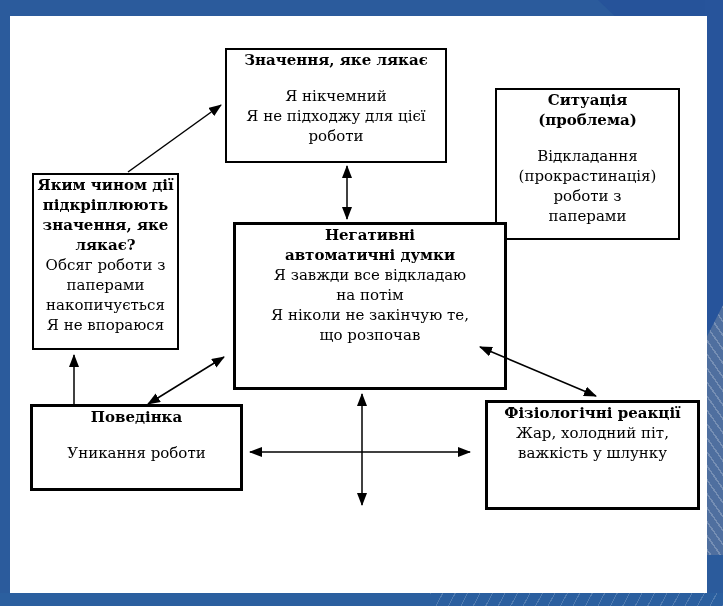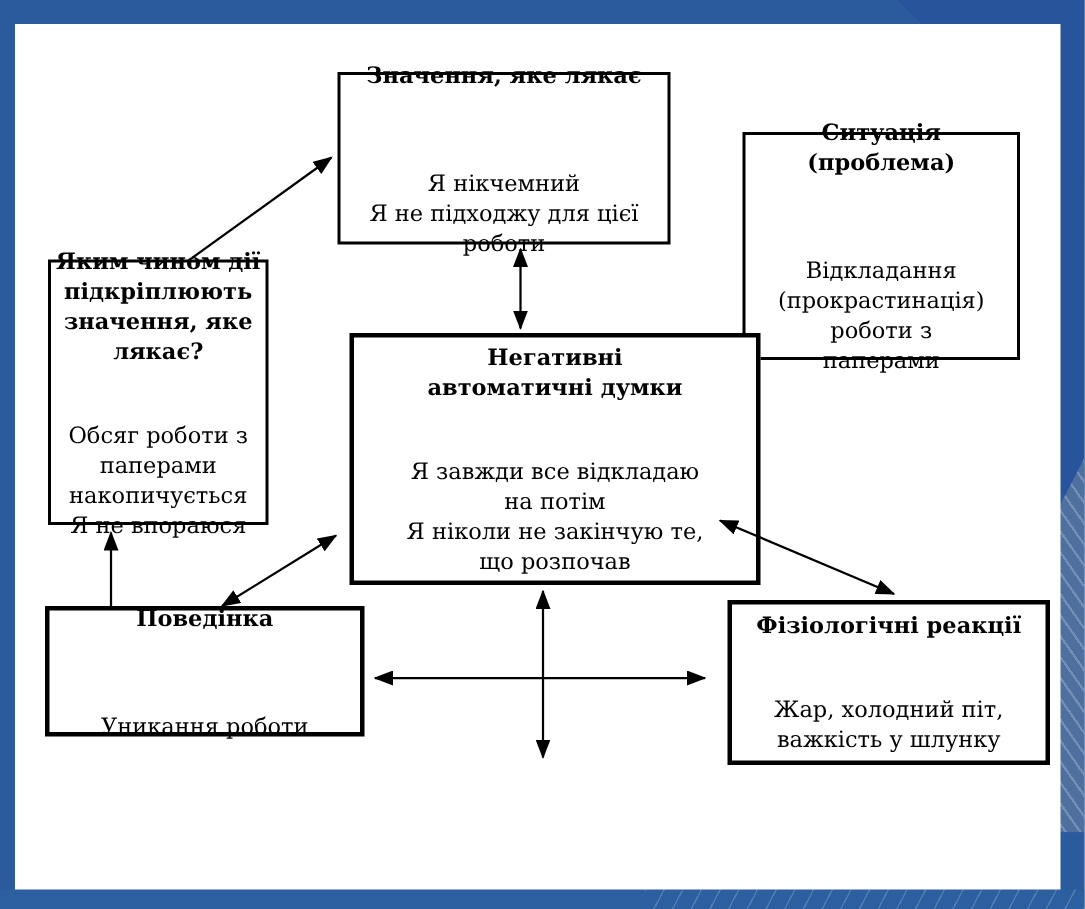--- a/index.html
+++ b/index.html
@@ -37,26 +37,26 @@
   
   .panel{
     position:absolute;left:10px;top:16px;width:697px;height:577px;
     background:#ffffff;
   }
 
   
   .node{
     position:absolute;box-sizing:border-box;
     background:#ffffff;border:2px solid #000000;
-    display:flex;flex-direction:column;align-items:center;justify-content:center;
+    display:flex;flex-direction:column;align-items:center;
     text-align:center;color:#000000;font-size:15px;line-height:20px;
   }
   .node.thick{border-width:3px;}
   .node .title{font-weight:bold;white-space:pre-line;}
-  .node .body{white-space:pre-line;margin-top:36px;}
+  .node .body{white-space:pre-line;}
   .node.gap .title{margin-bottom:16px;}
 
   svg.edges{position:absolute;left:0;top:0;width:723px;height:606px;pointer-events:none;}
 </style>
 </head>
 <body>
 
 <div class="stage">
 
   <div class="bg-corner-dark"></div>

